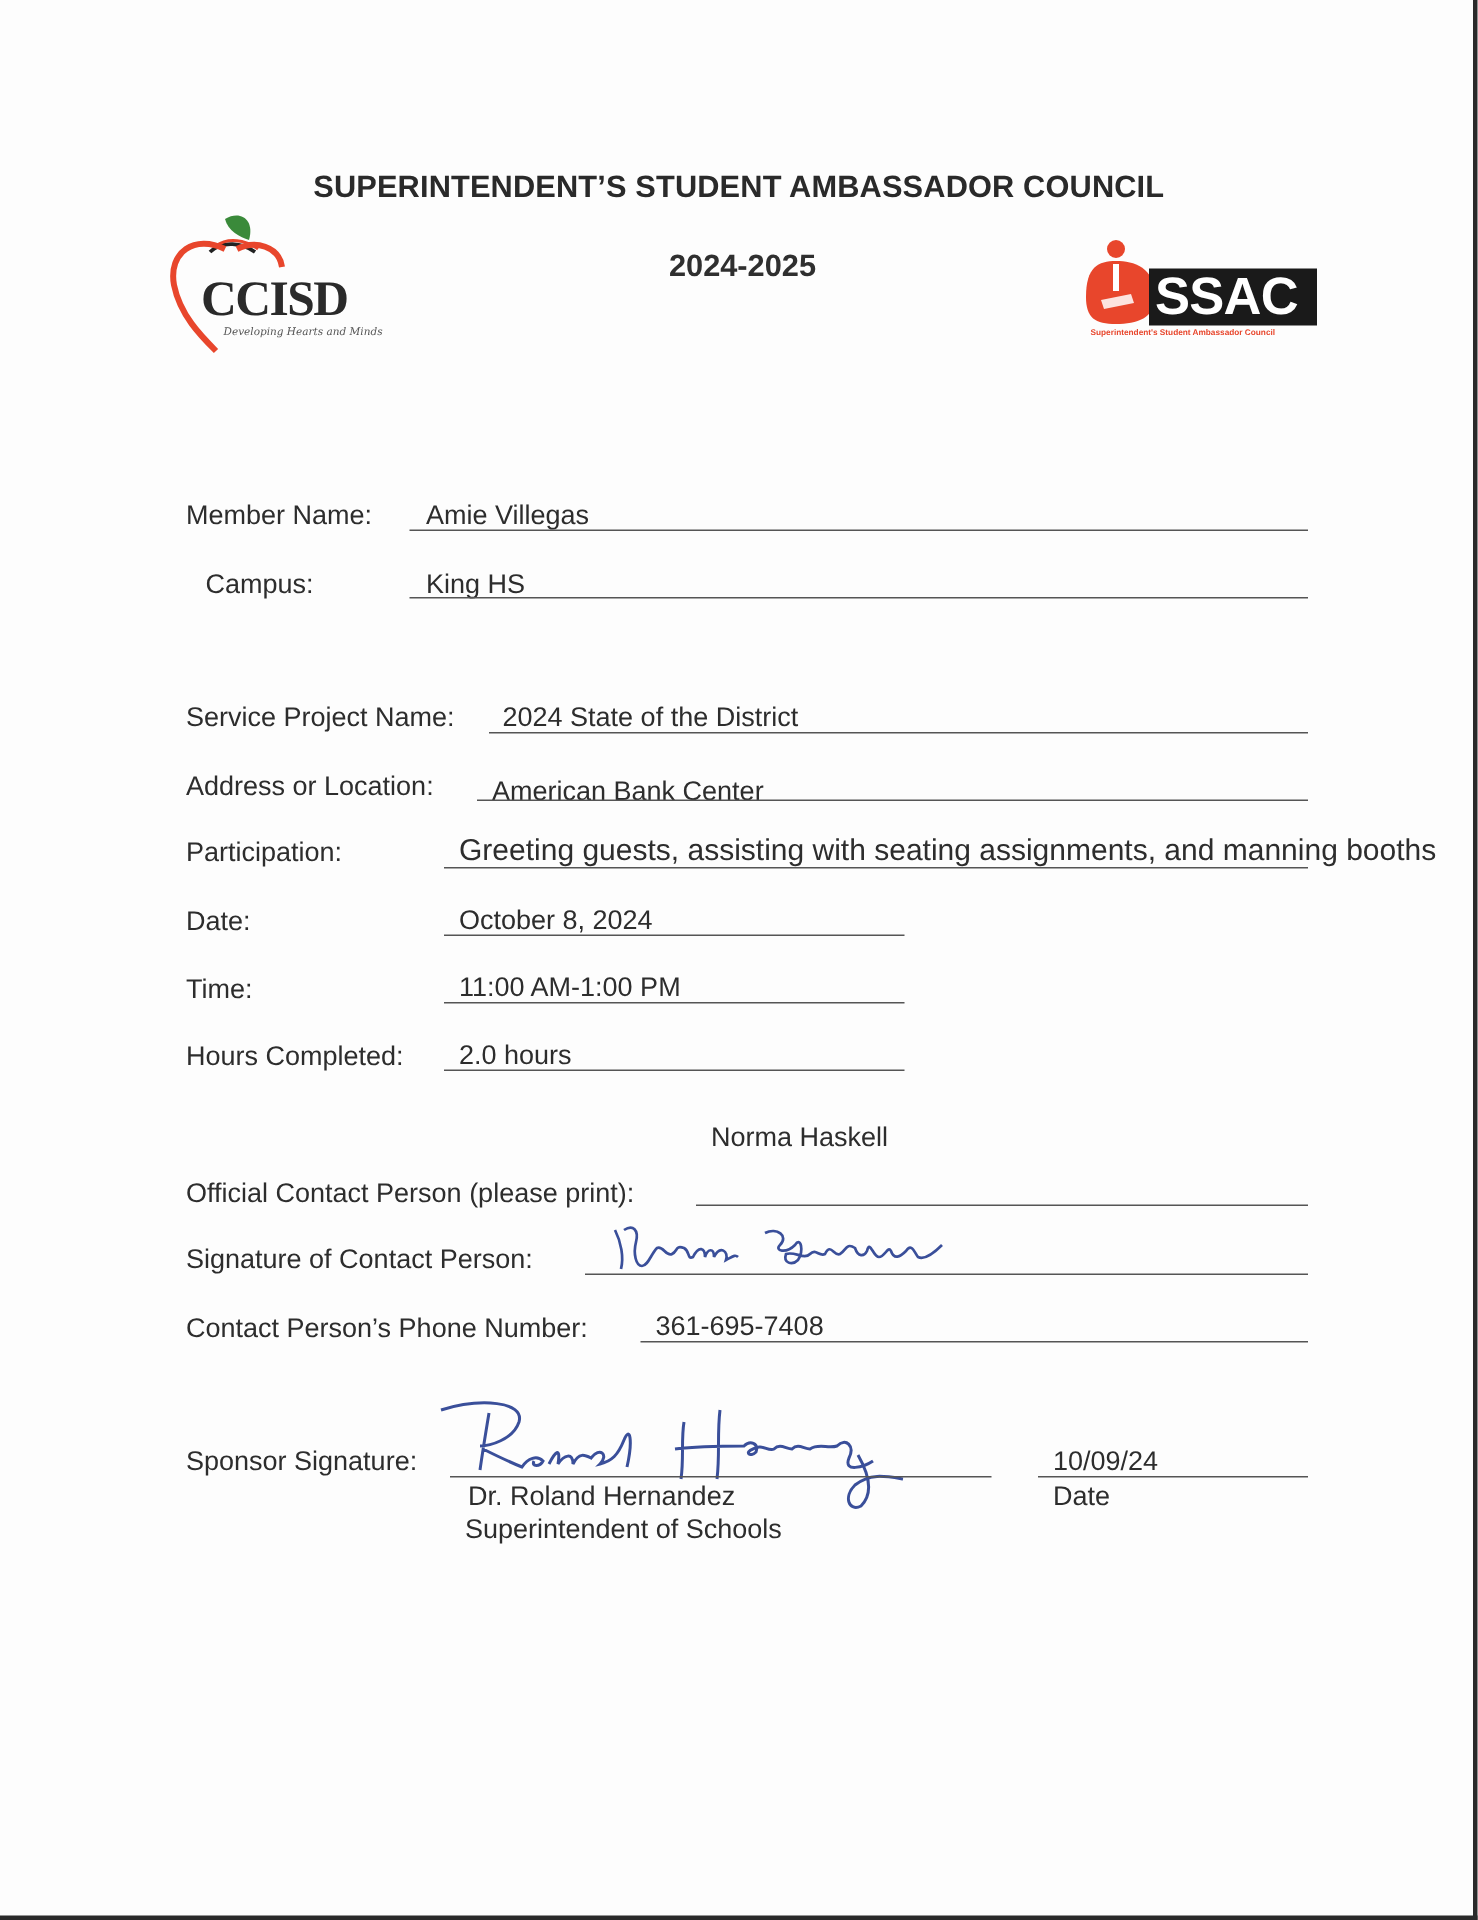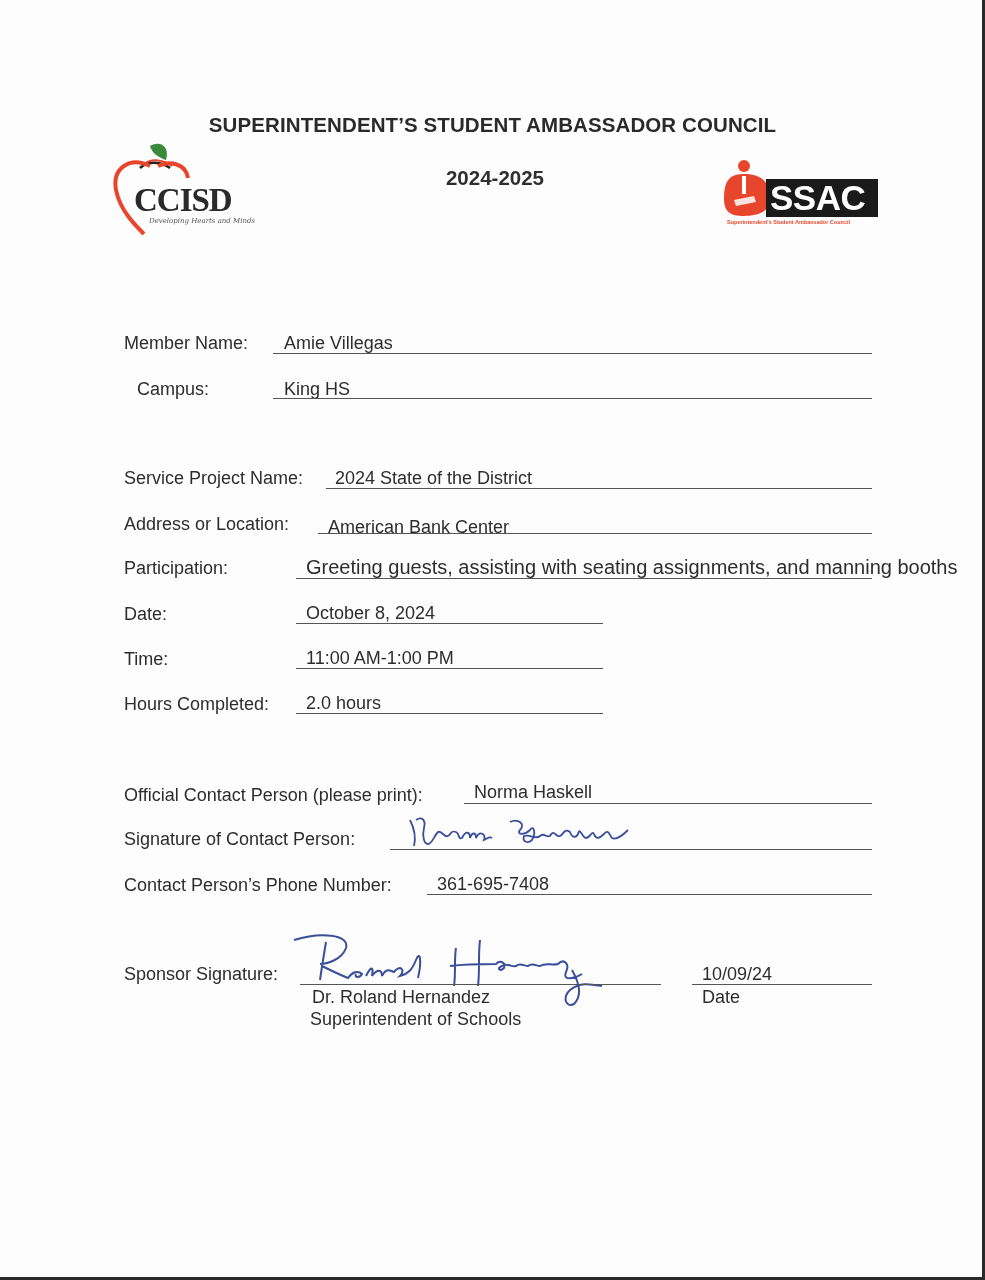--- a/index.html
+++ b/index.html
@@ -114,21 +114,21 @@
 
 <span class="label" style="left:124px; top:649px;">Time:</span>
 <span class="value" style="left:306px; top:648px;">11:00 AM-1:00 PM</span>
 <div class="line" style="left:296px; top:668px; width:307px;"></div>
 
 <span class="label" style="left:124px; top:694px;">Hours Completed:</span>
 <span class="value" style="left:306px; top:693px;">2.0 hours</span>
 <div class="line" style="left:296px; top:713px; width:307px;"></div>
 
 <span class="label" style="left:124px; top:785px;">Official Contact Person (please print):</span>
-<span class="value" style="left:474px; top:782px;">Norma Haskell</span>
+<span class="value" style="left:474px; top:748px;">Norma Haskell</span>
 <div class="line" style="left:464px; top:803px; width:408px;"></div>
 
 <span class="label" style="left:124px; top:829px;text-align:center;">Signature of Contact Person:</span>
 <svg class="sig-svg" style="left:400px; top:808px;" width="270" height="45" viewBox="0 0 270 45">
   <path d="M10 12 C14 20 16 30 14 38 M16 12 C22 8 26 12 24 20 C22 28 24 36 28 36 C32 36 34 28 38 24 C42 22 44 30 48 28 C52 26 50 22 56 24 C60 26 58 32 62 30 C66 22 70 24 70 30 C72 24 76 24 76 30 C80 22 86 26 84 32 C88 30 90 28 92 30" stroke="#3a4f9a" stroke-width="1.8" fill="none"></path>
   <path d="M110 14 C118 10 126 16 120 22 C116 26 124 28 130 22 C134 16 136 26 132 32 C128 36 122 34 124 28 C130 26 136 32 140 28 C144 24 146 30 150 28 C154 20 156 30 160 28 C164 26 164 20 170 24 C172 30 176 30 178 26 C180 18 182 30 186 30 C190 30 192 22 194 26 C196 32 200 30 204 26 C208 20 210 28 212 30 C216 32 222 28 228 22" stroke="#3a4f9a" stroke-width="1.8" fill="none"></path>
 </svg>
 <div class="line" style="left:390px; top:849px; width:482px;"></div>
 
 <span class="label" style="left:124px; top:875px;">Contact Person’s Phone Number:</span>

